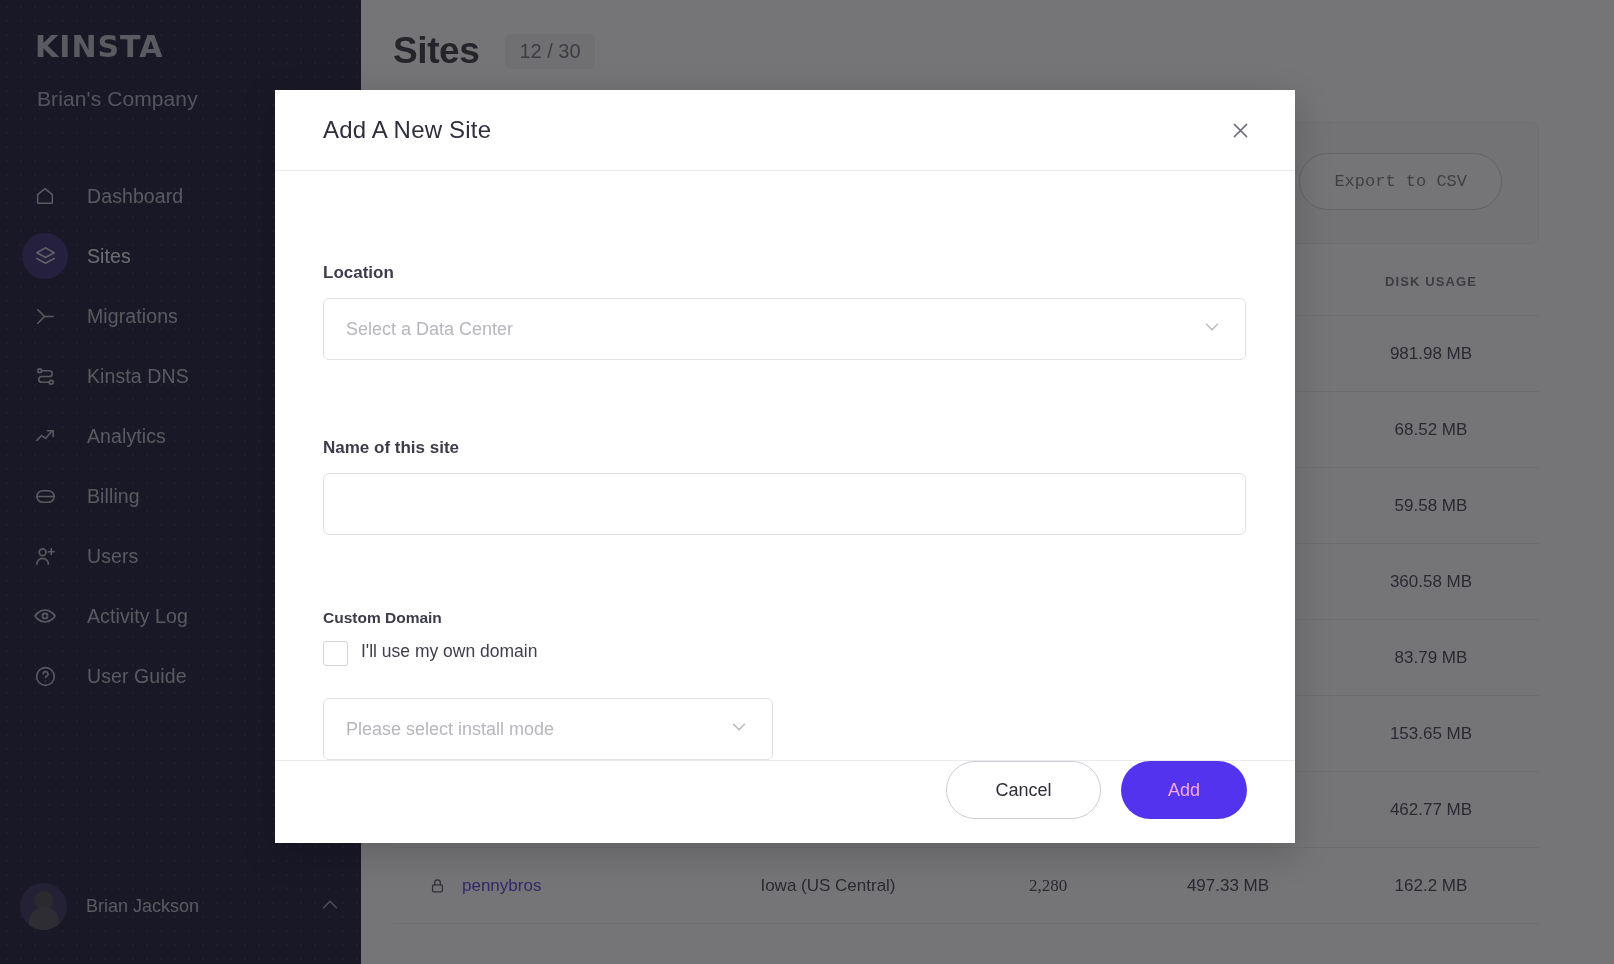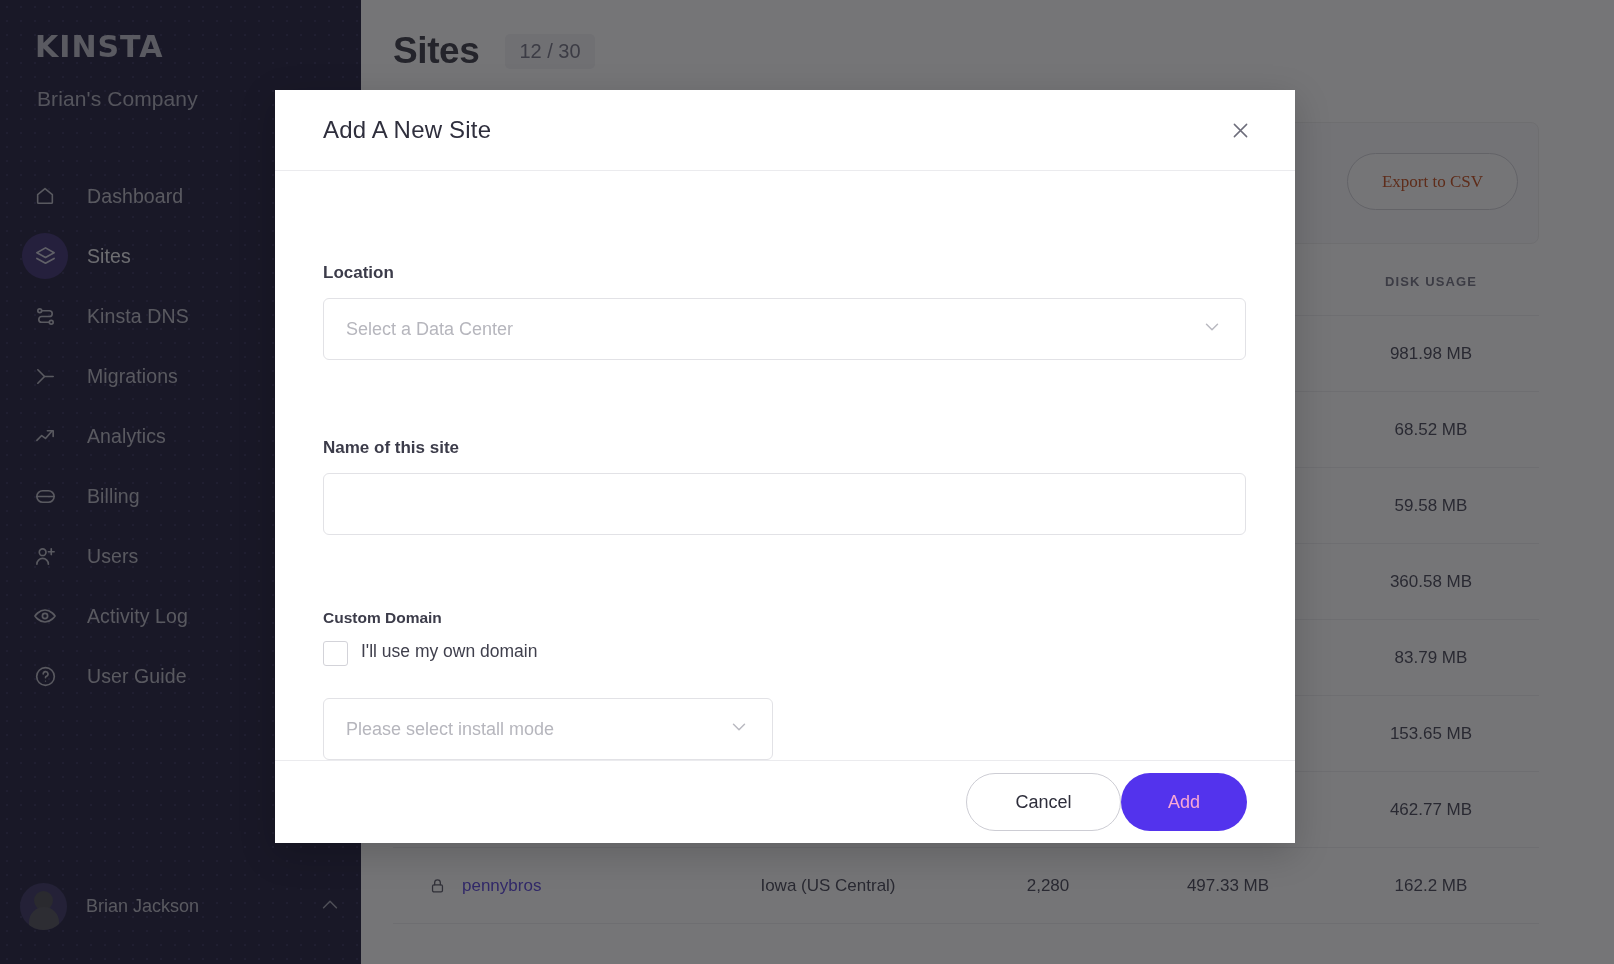--- a/index.html
+++ b/index.html
@@ -163,29 +163,29 @@
   .toolbar-card {
     position: absolute;
     left: 32px; top: 122px;
     width: 1146px; height: 122px;
     background: #fafafc;
     border: 1px solid #ececed;
     border-radius: 8px;
   }
   .export-btn {
     position: absolute;
-    right: 20px; top: 30px;
+    right: 36px; top: 30px;
     height: 57px;
     padding: 0 34px;
     border-radius: 30px;
     border: 1px solid #cfcfd6;
     background: #ffffff;
     font-size: 17px;
-    color: #c2410c;
-    font-family: Liberation Serif, serif;
+    color: #737373;
+    font-family: Liberation Mono, monospace;
     cursor: pointer;
   }
 
   .table {
     position: absolute;
     left: 32px; top: 248px;
     width: 1146px;
   }
   .table-head {
     display: flex;
@@ -200,21 +200,21 @@
     color: #6b6b7b;
   }
   .table-row {
     display: flex;
     align-items: center;
     height: 76px;
     border-bottom: 1px solid #ededf0;
   }
   .c-name  { width: 300px; padding-left: 36px; display: flex; align-items: center; }
   .c-loc   { width: 270px; text-align: center; }
-  .c-visits{ width: 170px; text-align: center; }
+  .c-visits{ width: 170px; text-align: center; font-family: Liberation Serif, serif; }
   .c-band  { width: 190px; text-align: center; }
   .c-disk  { width: 216px; text-align: center; }
 
   .lock-icon { margin-right: 16px; display: inline-flex; }
   .site-link {
     color: #4e37d8;
     font-size: 17px;
     text-decoration: none;
     cursor: pointer;
   }
@@ -320,23 +320,24 @@
   .checkbox-label {
     margin-left: 13px;
     font-size: 17.5px;
     color: #3f3f4c;
   }
 
   .modal-footer {
     height: 112px;
     border-top: 1px solid #ebebee;
     display: flex;
-    align-items: center;
+    align-items: flex-start;
     justify-content: flex-end;
     padding-right: 48px;
+    gap: 20px;
   }
   .btn-cancel {
     width: 155px; height: 58px;
     border-radius: 30px;
     border: 1px solid #cdcdd4;
     background: #ffffff;
     color: #2e2e3b;
     font-size: 18px;
     font-family: "Liberation Sans", sans-serif;
     cursor: pointer;
@@ -379,36 +380,36 @@
             <path d="M12 3 3 8l9 5 9-5-9-5z"></path>
             <path d="M3 14l9 5 9-5"></path>
           </svg>
         </span>
         <span class="nav-label">Sites</span>
       </div>
 
       <div class="nav-item">
         <span class="nav-icon">
           <svg width="23" height="23" viewBox="0 0 24 24" fill="none" stroke="#b6b6c2" stroke-width="1.7" stroke-linecap="round" stroke-linejoin="round">
+            <path d="M4 5l7 7-7 7"></path>
+            <path d="M11 12h9"></path>
+          </svg>
+        </span>
+        <span class="nav-label">Migrations</span>
+      </div>
+
+      <div class="nav-item">
+        <span class="nav-icon">
+          <svg width="23" height="23" viewBox="0 0 24 24" fill="none" stroke="#b6b6c2" stroke-width="1.7" stroke-linecap="round" stroke-linejoin="round">
             <circle cx="6" cy="6" r="2"></circle>
             <circle cx="18" cy="18" r="2"></circle>
             <path d="M8 6h8a3 3 0 0 1 0 6H8a3 3 0 0 0 0 6h8"></path>
           </svg>
         </span>
         <span class="nav-label">Kinsta DNS</span>
-      </div>
-
-      <div class="nav-item">
-        <span class="nav-icon">
-          <svg width="23" height="23" viewBox="0 0 24 24" fill="none" stroke="#b6b6c2" stroke-width="1.7" stroke-linecap="round" stroke-linejoin="round">
-            <path d="M4 5l7 7-7 7"></path>
-            <path d="M11 12h9"></path>
-          </svg>
-        </span>
-        <span class="nav-label">Migrations</span>
       </div>
 
       <div class="nav-item">
         <span class="nav-icon">
           <svg width="23" height="23" viewBox="0 0 24 24" fill="none" stroke="#b6b6c2" stroke-width="1.7" stroke-linecap="round" stroke-linejoin="round">
             <path d="M3 16l5-5 4 3 7-8"></path>
             <path d="M14 6h6v6"></path>
           </svg>
         </span>
         <span class="nav-label">Analytics</span>

